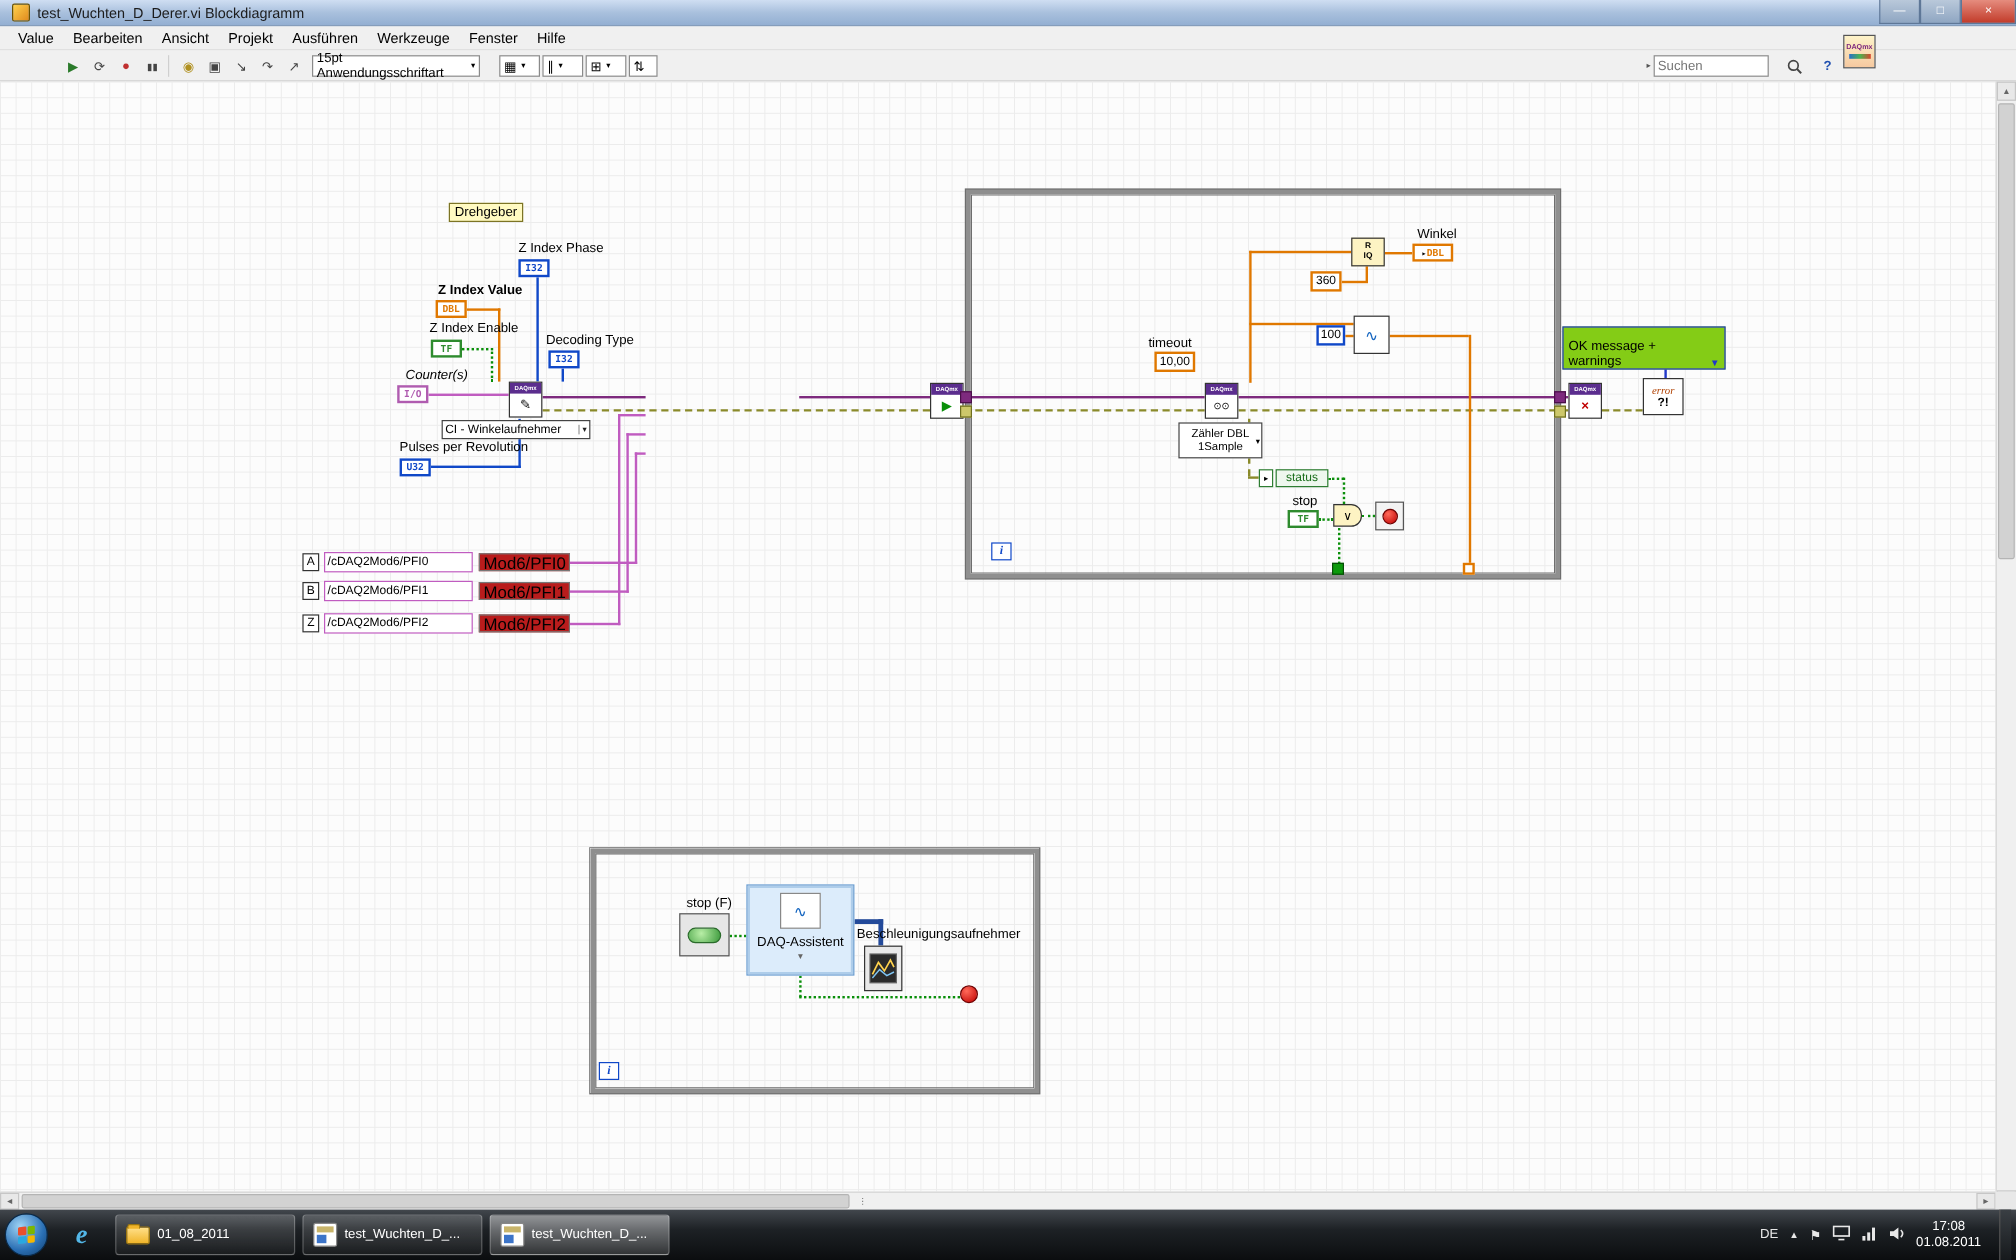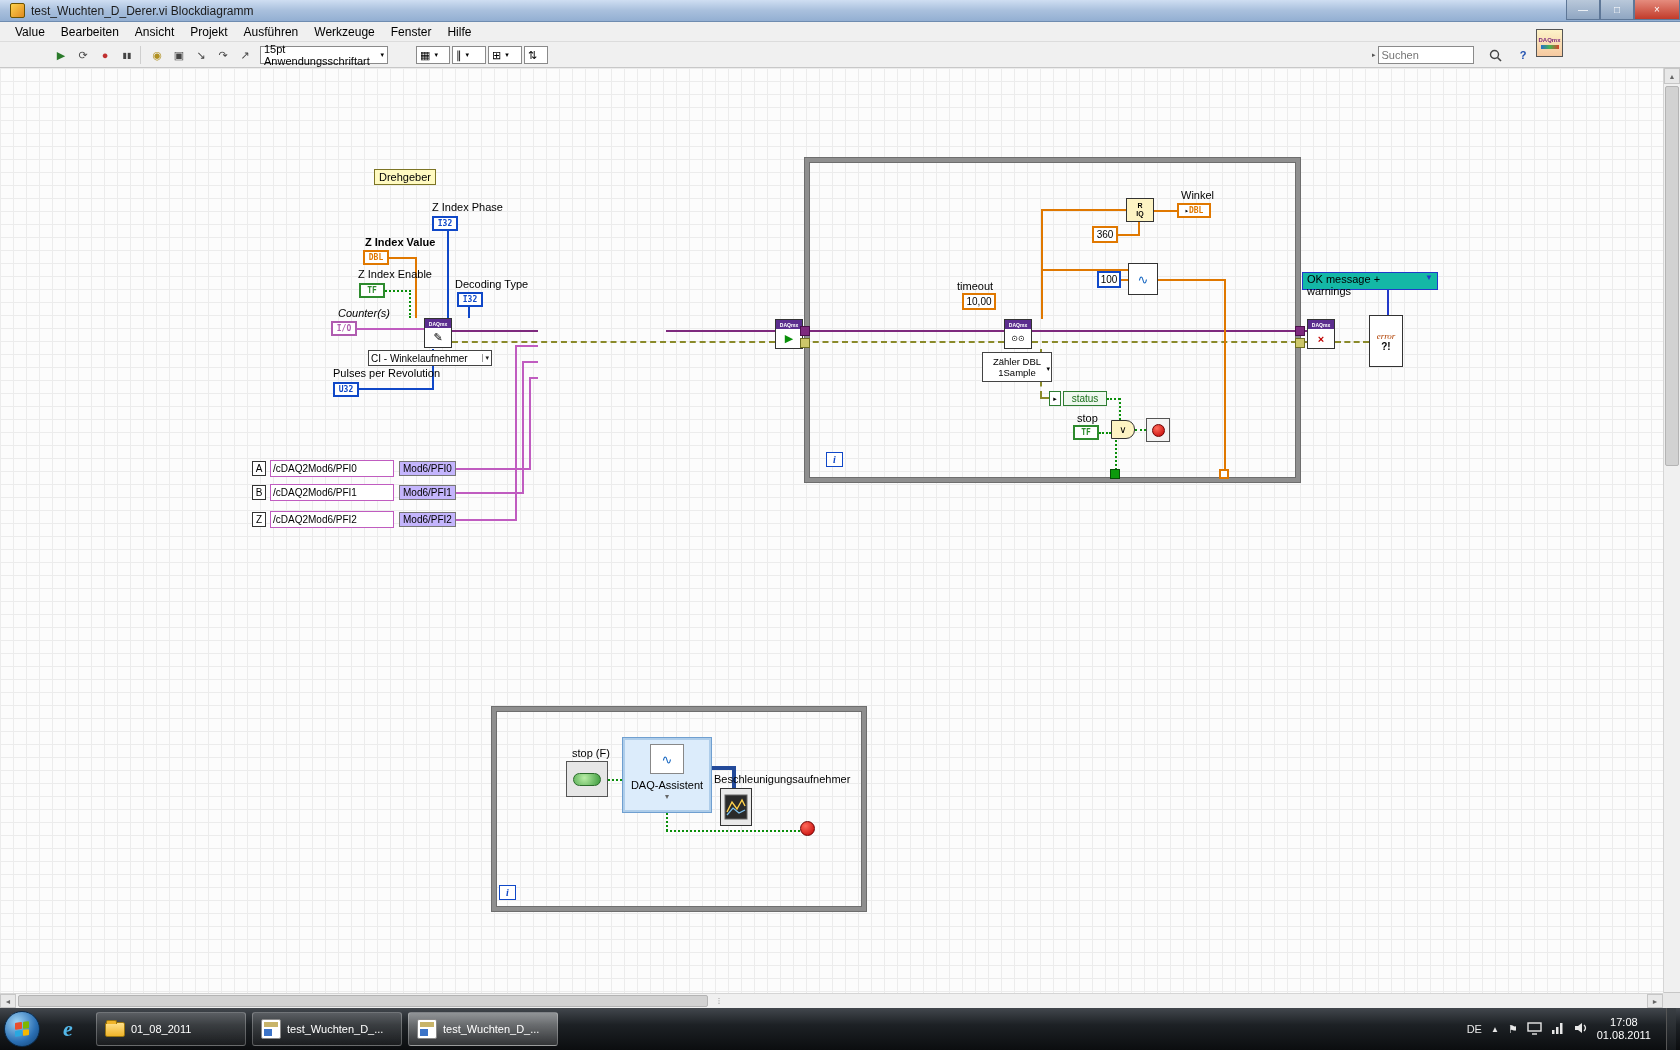--- a/index.html
+++ b/index.html
@@ -50,21 +50,21 @@
   .t-dbl{border-color:#e07800;color:#e07800;}
   .t-tf{border-color:#2e8b2e;color:#2e8b2e;}
   .t-io{border-color:#b05cb0;color:#b05cb0;}
   .constbox{position:absolute;background:#fff;border:2px solid #e07800;display:flex;align-items:center;
     justify-content:center;font-size:10px;z-index:3;}
   .constbox.blue{border-color:#1048c8;}
   .combo{position:absolute;background:#fff;border:1px solid #444;display:flex;align-items:center;
     font-size:10px;padding:0 2px;z-index:3;}
   .combo .dd{margin-left:auto;font-size:7px;color:#222;border-left:1px solid #999;padding-left:2px;}
   .combo.pink{border-color:#c05cc0;gap:44px;}
-  .boxlbl{position:absolute;background:#c4b5fd;border:1px solid #777;font-size:10px;display:flex;
+  .boxlbl{position:absolute;background:#b91c1c;border:1px solid #777;font-size:14px;display:flex;
     align-items:center;padding:0 3px;z-index:3;}
   .letterbox{position:absolute;width:14px;height:15px;background:#fff;border:1px solid #333;
     display:flex;align-items:center;justify-content:center;font-size:10px;z-index:3;}
   .propnode{position:absolute;left:538px;top:319px;width:128px;background:#fdf6d8;border:1px solid #5a5a5a;z-index:3;}
   .propnode .pn-head{height:17px;background:#e6dcae;border-bottom:1px solid #8a8a8a;display:flex;
     align-items:center;gap:3px;padding:0 3px;font-size:10px;font-weight:bold;}
   .pn-ico{width:10px;height:10px;background:#7e2a7e;border:1px solid #4a104a;}
   .pn-row{height:16px;display:flex;align-items:center;gap:2px;padding:0 2px;font-size:9.5px;color:#333;
     border-bottom:1px solid #cfc89f;background:#fff;}
   .pn-row:last-child{border-bottom:none;}
@@ -98,26 +98,26 @@
   .express .exico{width:34px;height:30px;background:#fff;border:1px solid #888;display:flex;
     align-items:center;justify-content:center;color:#1465c0;font-size:13px;}
   .express .exlabel{font-size:11px;margin-top:5px;}
   .express .exchev{font-size:8px;color:#666;margin-top:1px;}
   .graphterm{position:absolute;left:720px;top:788px;width:32px;height:38px;background:#e9e9e9;
     border:1px solid #333;z-index:3;display:flex;align-items:center;justify-content:center;}
   .stopbtn{position:absolute;left:566px;top:761px;width:42px;height:36px;background:#e6e6e6;
     border:1px solid #555;z-index:3;display:flex;align-items:center;justify-content:center;}
   .stopbtn .pill{width:28px;height:13px;border-radius:7px;border:1px solid #2a6b2a;
     background:radial-gradient(circle at 40% 35%,#b8eea6,#3c9a3c);}
-  .errhandler{position:absolute;left:1369px;top:315px;width:34px;height:52px;background:#fff;
+  .errhandler{position:absolute;left:1369px;top:315px;width:34px;height:31px;background:#fff;
     border:1px solid #333;z-index:3;display:flex;flex-direction:column;align-items:center;justify-content:center;}
   .errhandler .eword{font:italic 9px "Liberation Serif",serif;color:#b04000;}
   .errhandler .emarks{font-size:10px;font-weight:bold;}
-  .enumbox{position:absolute;left:1302px;top:272px;width:136px;height:18px;background:#14b8a6;
-    border:1px solid #2239c9;display:flex;align-items:flex-start;font-size:11px;padding:0 4px;z-index:3;}
+  .enumbox{position:absolute;left:1302px;top:272px;width:136px;height:36px;background:#84cc16;
+    border:1px solid #2239c9;display:flex;align-items:flex-end;font-size:11px;padding:0 4px;z-index:3;}
   .enumbox .dd{margin-left:auto;color:#2239c9;font-size:8px;}
   .orgate{position:absolute;left:1111px;top:420px;width:24px;height:19px;background:#fdf3c3;
     border:1px solid #333;border-radius:0 9px 9px 0;display:flex;align-items:center;justify-content:center;
     font-size:10px;z-index:3;}
   .modebox{position:absolute;left:982px;top:352px;width:70px;height:30px;background:#fff;border:1px solid #444;
     z-index:3;display:flex;flex-direction:column;align-items:center;justify-content:center;font-size:9.5px;line-height:11px;}
   .modebox .dd{position:absolute;right:1px;top:10px;font-size:7px;}
 
   
   .vscroll{position:absolute;left:1663px;top:68px;width:17px;height:940px;background:#f0f0f0;border-left:1px solid #d5d5d5;}
@@ -179,21 +179,21 @@
     <span class="tbtn" style="left:50px;color:#2a7a2a;">▶</span>
     <span class="tbtn" style="left:72px;">⟳</span>
     <span class="tbtn" style="left:94px;color:#c03030;">●</span>
     <span class="tbtn" style="left:116px;font-size:8px;">▮▮</span>
     <span class="tsep" style="left:140px;"></span>
     <span class="tbtn" style="left:146px;color:#b09020;">◉</span>
     <span class="tbtn" style="left:168px;">▣</span>
     <span class="tbtn" style="left:190px;">↘</span>
     <span class="tbtn" style="left:212px;">↷</span>
     <span class="tbtn" style="left:234px;">↗</span>
-    <div class="tcombo" style="left:260px;width:128px;">
+    <div class="tcombo" style="left:260px;width:140px;">
       <span>15pt Anwendungsschriftart</span>
       <span style="margin-left:auto;font-size:7px;">▾</span>
     </div>
     <div class="tcombo" style="left:416px;width:34px;">
       <span>▦</span>
       <span style="font-size:7px;">▾</span>
     </div>
     <div class="tcombo" style="left:452px;width:34px;">
       <span>∥</span>
       <span style="font-size:7px;">▾</span>

